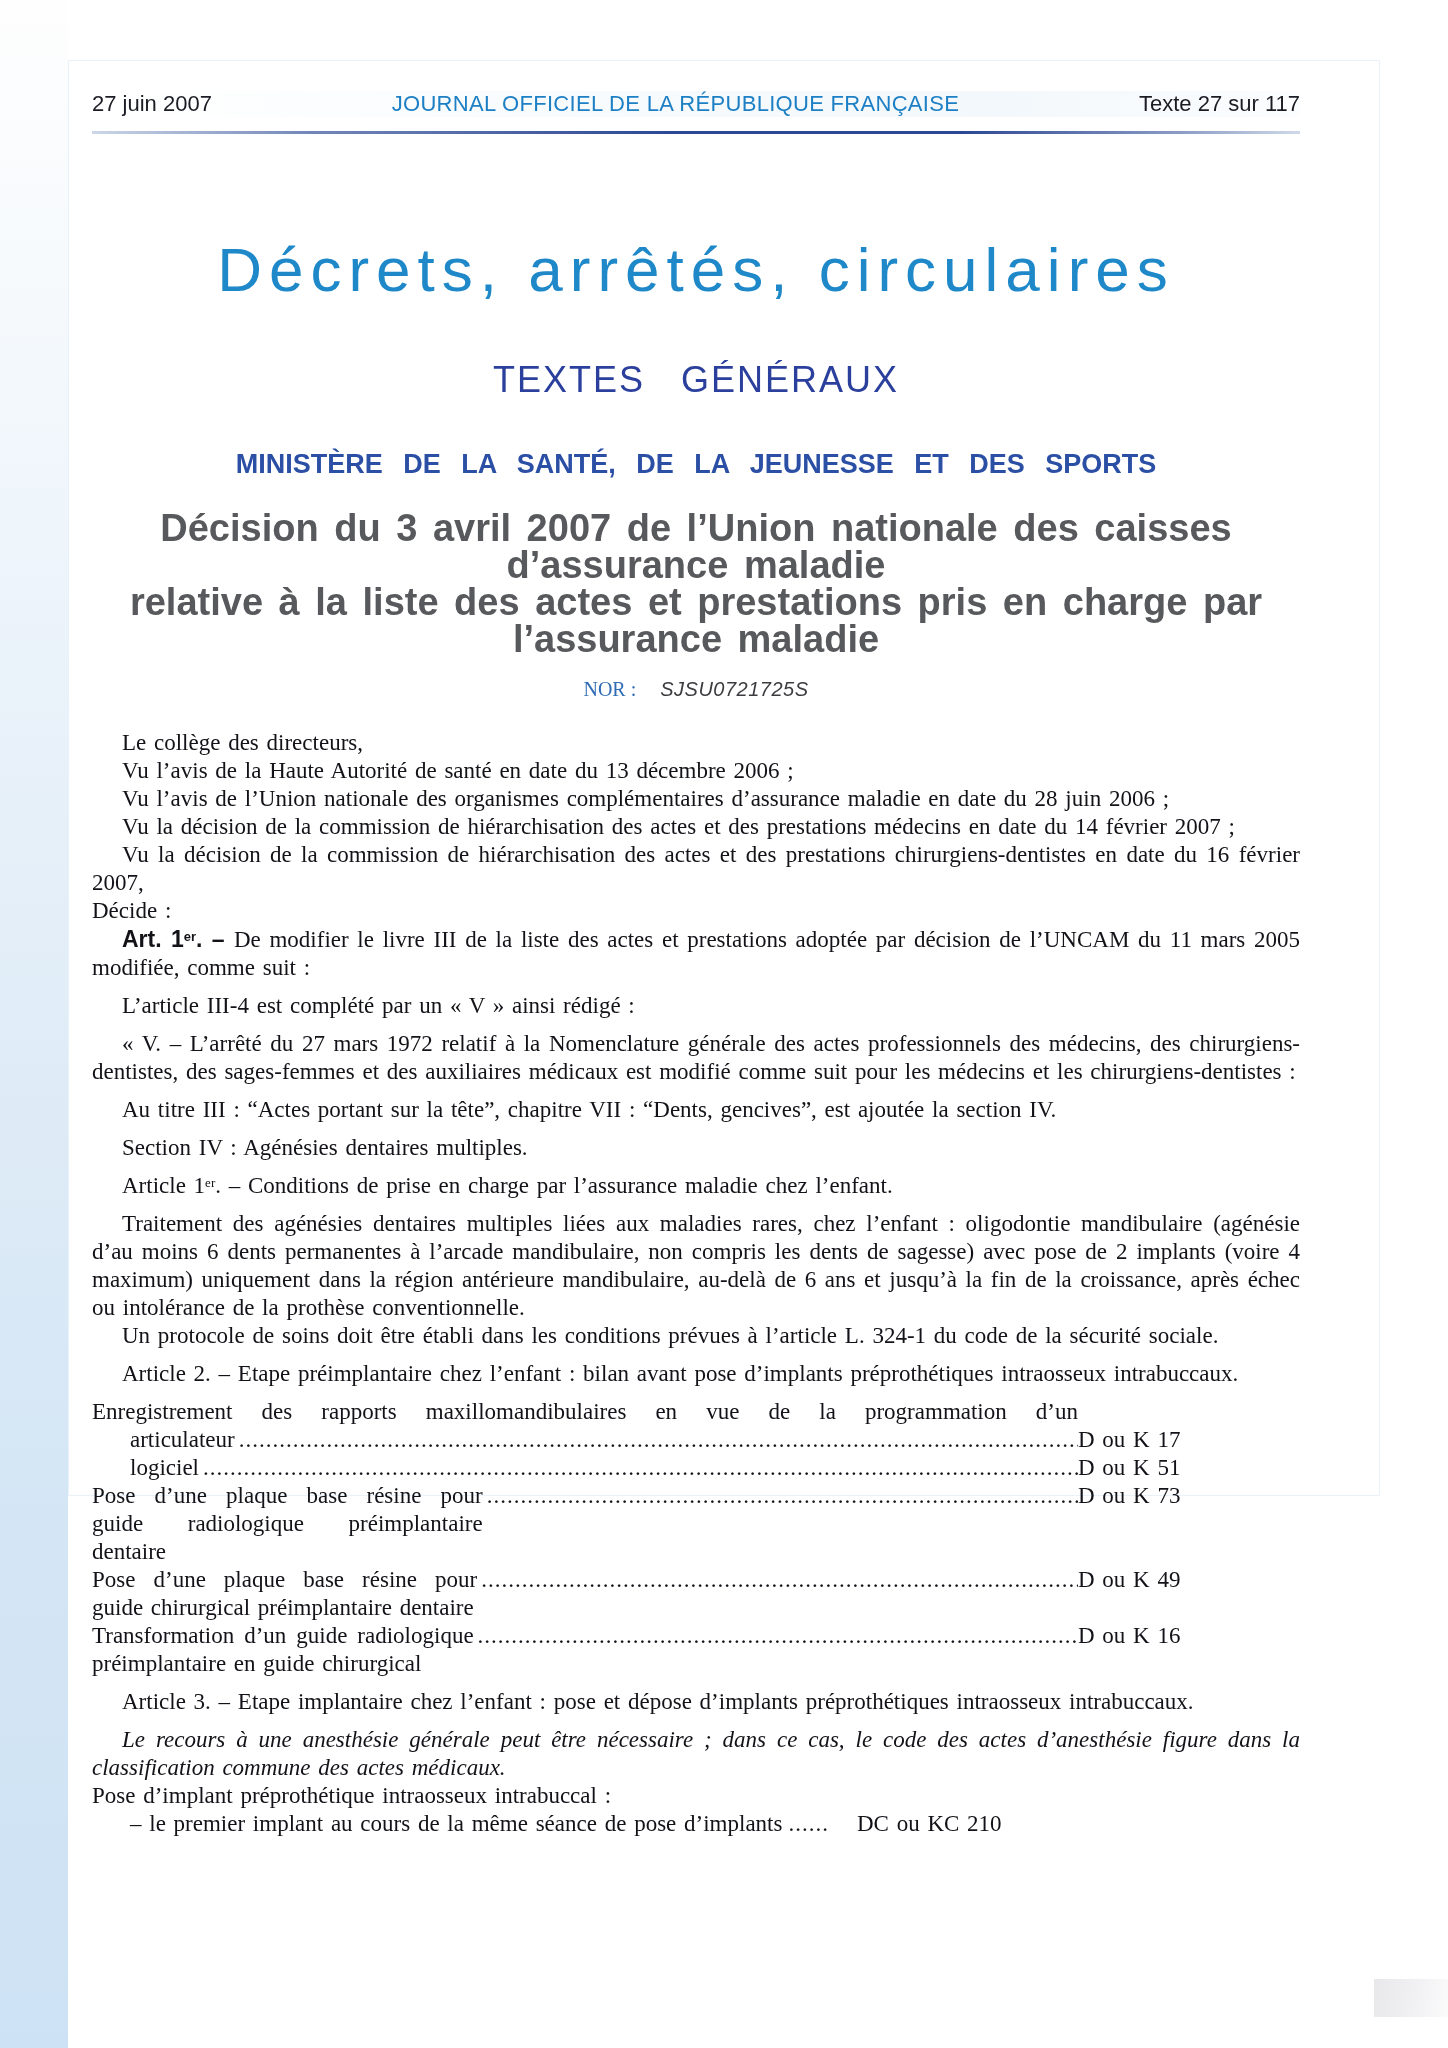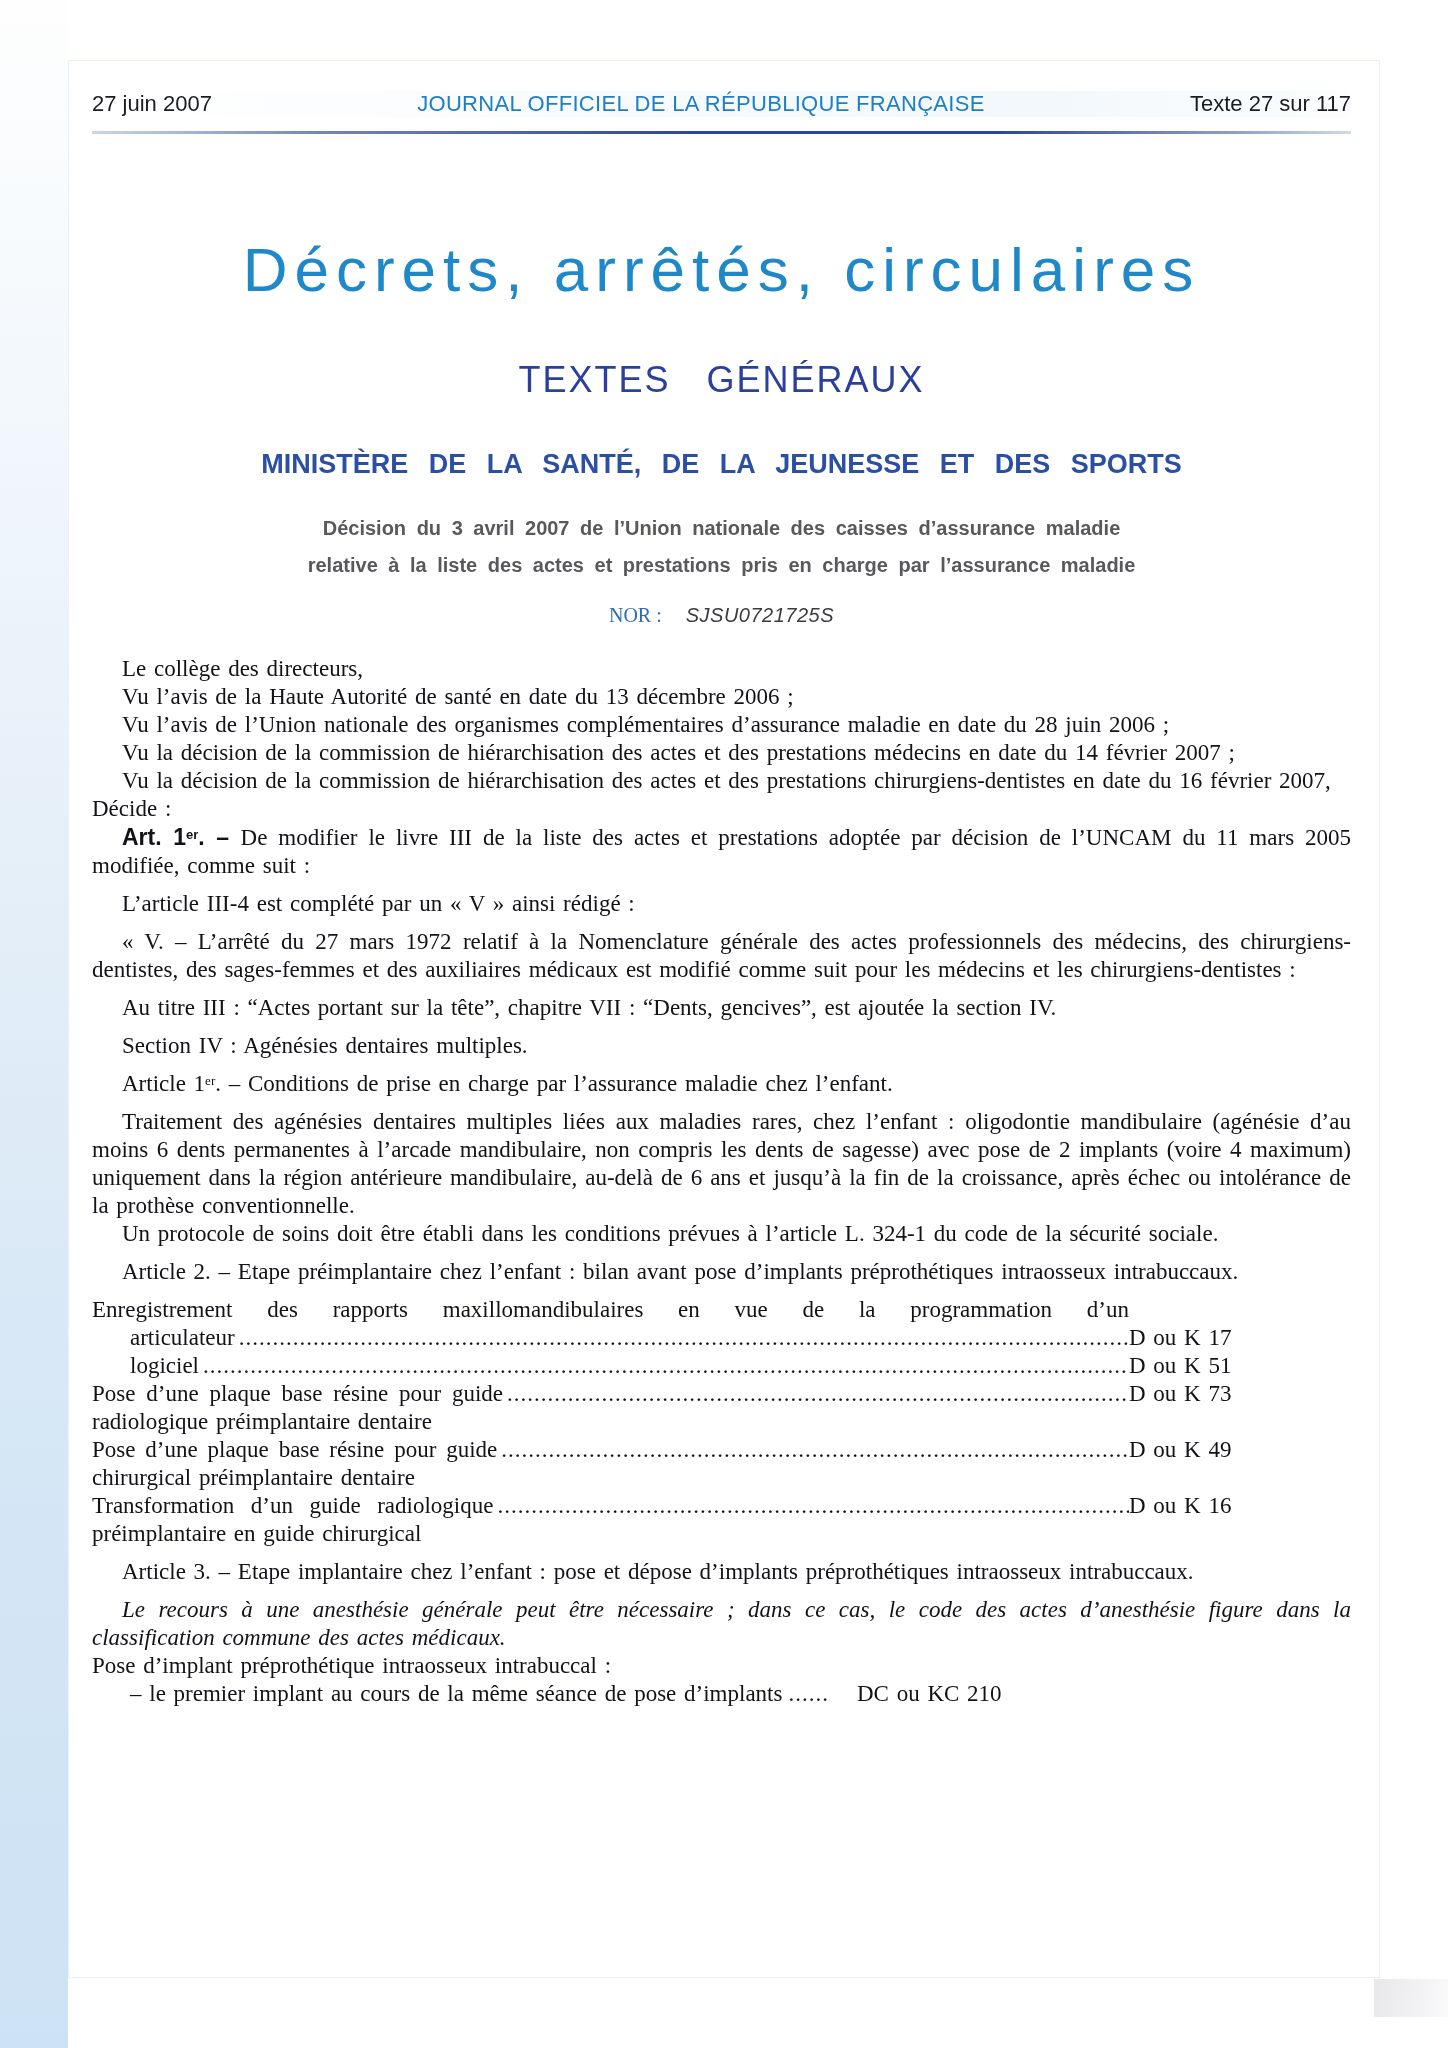--- a/index.html
+++ b/index.html
@@ -9,24 +9,24 @@
     background:#ffffff;
     font-family:"Liberation Sans",sans-serif;
   }
   
   .left-strip{
     position:absolute;left:0;top:0;width:68px;height:2048px;
     background:linear-gradient(180deg,#fefefe 0%,#f3f8fc 18%,#e3eef8 45%,#d5e6f5 72%,#cde2f4 100%);
   }
   
   .page{
-    position:absolute;left:68px;top:60px;width:1312px;height:1918px;
+    position:absolute;left:68px;top:60px;width:1312px;height:1436px;
     box-sizing:border-box;background:#ffffff;
     border:1px solid #e9f2fa;
-    padding:0 28px 0 23px;
+    padding:0 79px 0 23px;
   }
   .corner-shadow{
     position:absolute;left:1374px;top:1979px;width:74px;height:38px;
     background:linear-gradient(100deg,#e8e8eb 0%,#f1f1f3 55%,#fbfbfc 100%);
   }
   
   .header-row{
     margin-top:30px;
     display:flex;justify-content:space-between;align-items:baseline;
     font-size:22px;color:#1b1b24;
@@ -45,21 +45,21 @@
   .section-title{
     margin:54px 0 0 0;text-align:center;
     font-size:36px;font-weight:400;letter-spacing:2px;word-spacing:24px;color:#2b3f9d;
   }
   .ministry-title{
     margin:48px 0 0 0;text-align:center;
     font-size:27px;font-weight:700;word-spacing:13px;color:#2b4fa5;
   }
   .decision-title{
     margin:30px 0 0 0;text-align:center;
-    font-size:20px;font-weight:700;line-height:37px;word-spacing:5px;color:#58595c;
+    font-size:38px;font-weight:700;line-height:37px;word-spacing:5px;color:#58595c;
   }
   .nor-line{margin-top:20px;text-align:center;font-size:20px;}
   .nor-label{color:#2f6cb5;font-family:Liberation Serif, serif;}
   .nor-value{color:#3c3c40;font-style:italic;margin-left:24px;letter-spacing:.5px;}
   
   .doc-body{
     margin-top:28px;
     font-family:"Liberation Serif",serif;
     font-size:23px;line-height:28px;color:#121218;
     text-align:justify;word-spacing:2px;

